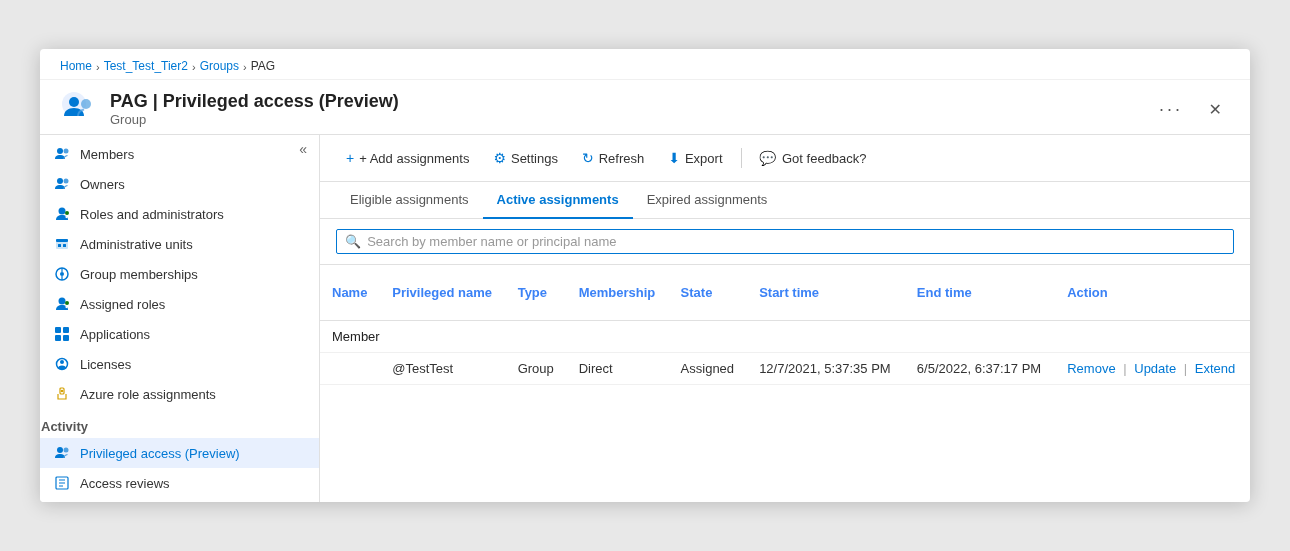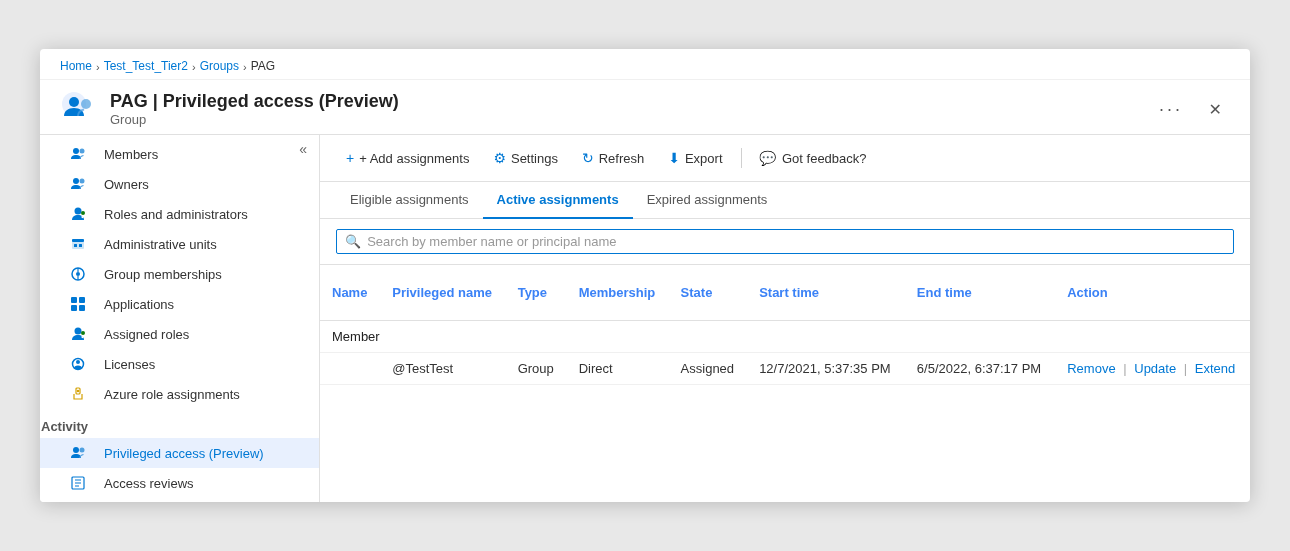--- a/index.html
+++ b/index.html
@@ -90,22 +90,22 @@
       top: 4px;
       right: 8px;
       cursor: pointer;
       color: #666;
       font-size: 14px;
       padding: 2px 4px;
     }
     .sidebar-item {
       display: flex;
       align-items: center;
-      padding: 7px 30px;
-      gap: 18px;
+      padding: 7px 14px;
+      gap: 10px;
       cursor: pointer;
       color: #333;
       font-size: 13px;
     }
     .sidebar-item.active {
       background: #e8f0fe;
       color: #0078d4;
       font-weight: 500;
     }
     .sidebar-item .item-icon {
@@ -329,41 +329,41 @@
               <circle cx="8" cy="8" r="6" stroke="#0078d4" stroke-width="1.5" fill="none"></circle>
               <circle cx="8" cy="8" r="2" fill="#0078d4"></circle>
               <line x1="8" y1="2" x2="8" y2="6" stroke="#0078d4" stroke-width="1.2"></line>
               <line x1="8" y1="10" x2="8" y2="14" stroke="#0078d4" stroke-width="1.2"></line>
             </svg>
         </span>
         <span>Group memberships</span>
       </div>
 
       <div class="sidebar-item">
+        <span class="item-icon">
+          <svg width="16" height="16" viewBox="0 0 16 16" fill="none">
+              <circle cx="8" cy="5" r="3.5" fill="#0078d4"></circle>
+              <path d="M2 14c0-3.5 2.5-5 6-5s6 1.5 6 5" fill="#0078d4"></path>
+              <circle cx="13" cy="7" r="2" fill="#107c10"></circle>
+              <path d="M11.5 10.5l1 1 2-2" stroke="#fff" stroke-width="1.2" fill="none"></path>
+            </svg>
+        </span>
+        <span>Assigned roles</span>
+      </div>
+
+      <div class="sidebar-item">
         <span class="item-icon icon-blue">
           <svg width="16" height="16" viewBox="0 0 16 16" fill="none">
               <rect x="1" y="1" width="6" height="6" rx="1" fill="#0078d4"></rect>
               <rect x="9" y="1" width="6" height="6" rx="1" fill="#0078d4"></rect>
               <rect x="1" y="9" width="6" height="6" rx="1" fill="#0078d4"></rect>
               <rect x="9" y="9" width="6" height="6" rx="1" fill="#0078d4"></rect>
             </svg>
         </span>
         <span>Applications</span>
-      </div>
-
-      <div class="sidebar-item">
-        <span class="item-icon">
-          <svg width="16" height="16" viewBox="0 0 16 16" fill="none">
-              <circle cx="8" cy="5" r="3.5" fill="#0078d4"></circle>
-              <path d="M2 14c0-3.5 2.5-5 6-5s6 1.5 6 5" fill="#0078d4"></path>
-              <circle cx="13" cy="7" r="2" fill="#107c10"></circle>
-              <path d="M11.5 10.5l1 1 2-2" stroke="#fff" stroke-width="1.2" fill="none"></path>
-            </svg>
-        </span>
-        <span>Assigned roles</span>
       </div>
 
       <div class="sidebar-item">
         <span class="item-icon icon-blue">
           <svg width="16" height="16" viewBox="0 0 16 16" fill="none">
               <circle cx="8" cy="8" r="5.5" stroke="#0078d4" stroke-width="1.5" fill="none"></circle>
               <circle cx="8" cy="6" r="2" fill="#0078d4"></circle>
               <path d="M4 13c0-2.5 1.5-3.5 4-3.5s4 1 4 3.5" fill="#0078d4"></path>
             </svg>
         </span>

